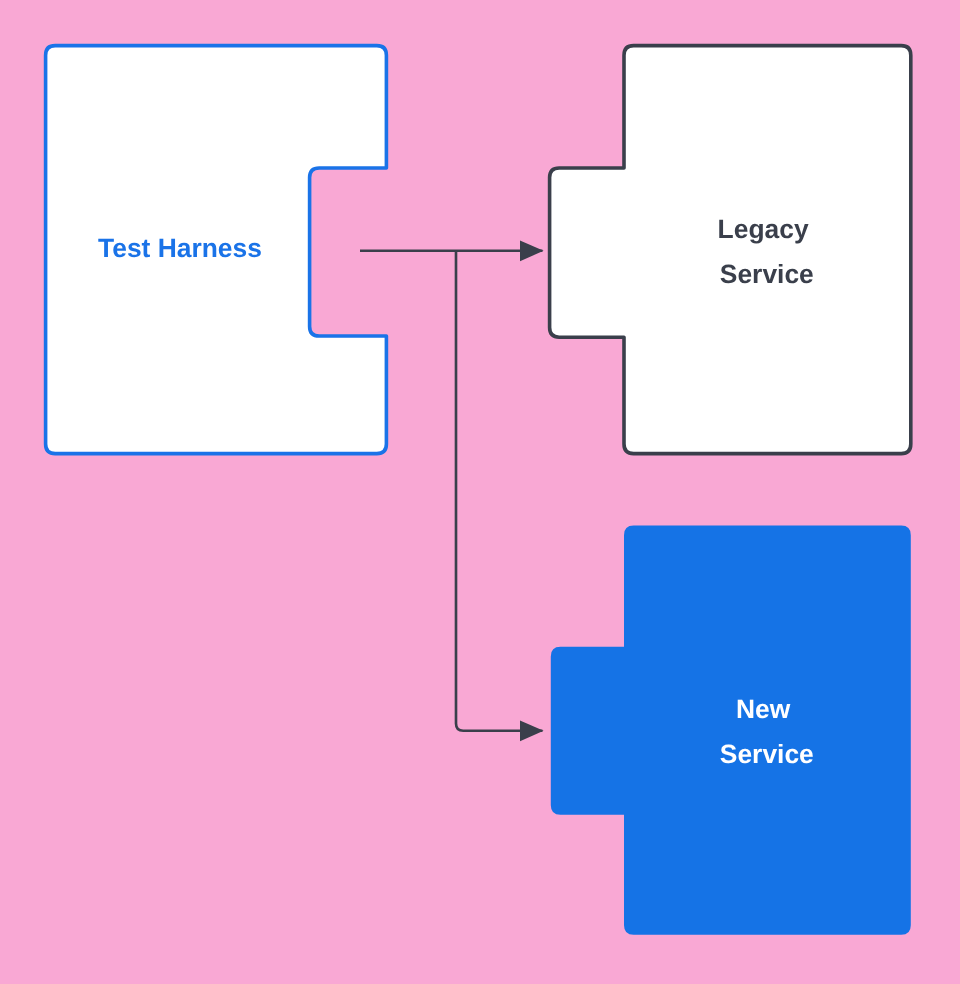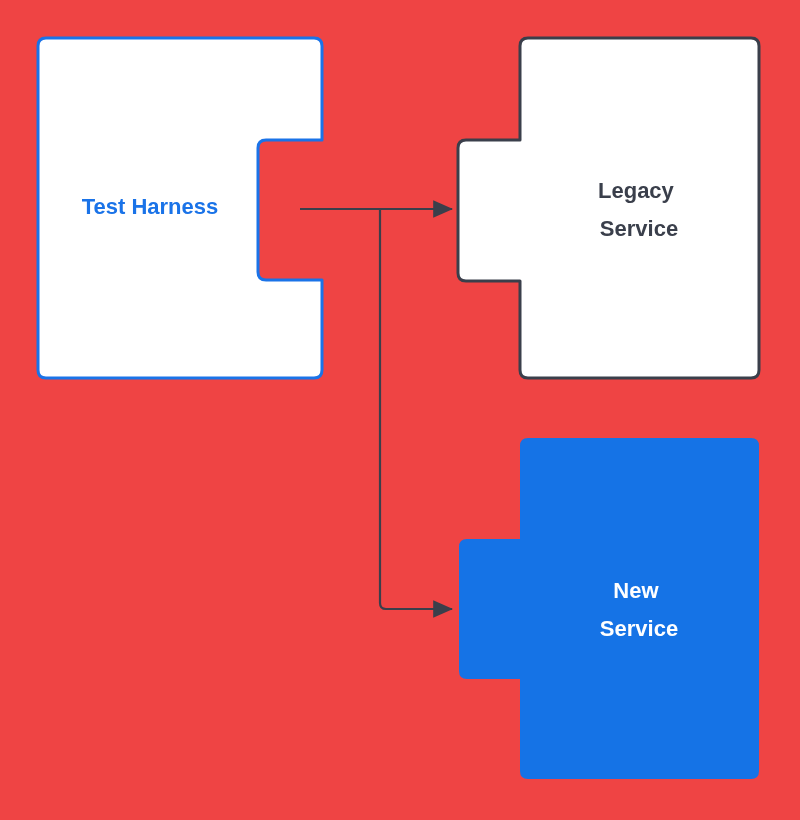--- a/index.html
+++ b/index.html
@@ -11,21 +11,21 @@
   body {
     width: 800px;
     height: 820px;
     font-family: "Liberation Sans", sans-serif;
     overflow: hidden;
   }
   #diagram-canvas {
     position: relative;
     width: 800px;
     height: 820px;
-    background: #ef4444;
+    background: #f9a8d4;
   }
   #diagram-svg {
     position: absolute;
     top: 0;
     left: 0;
     width: 800px;
     height: 820px;
     display: block;
   }
   .node-label {

